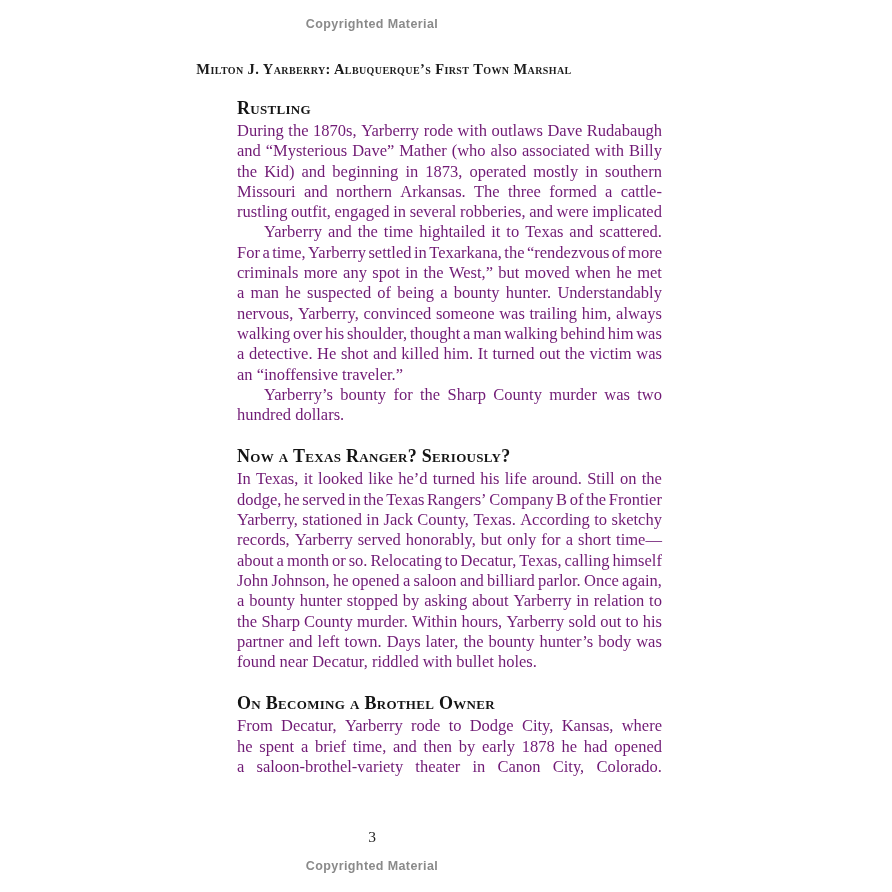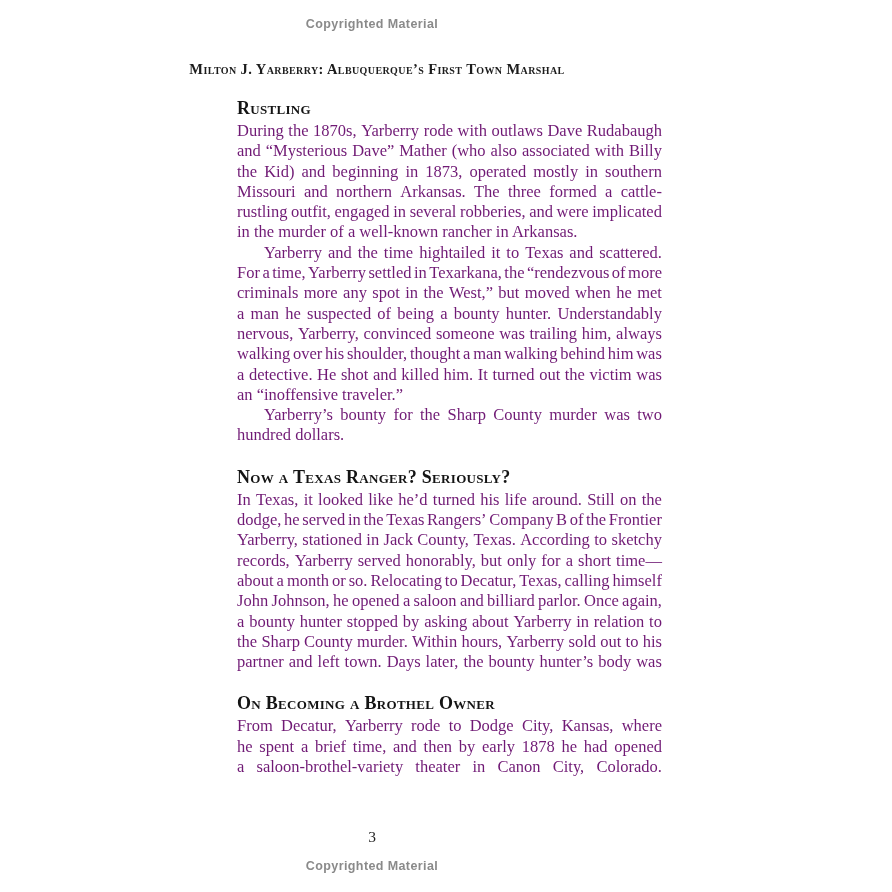--- a/index.html
+++ b/index.html
@@ -25,21 +25,21 @@
     font-size: 12.5px;
     font-weight: bold;
     letter-spacing: 0.4px;
     color: #8a8a8a;
   }
   .watermark.top { top: 17px; }
   .watermark.bottom { top: 859px; }
   .running-header {
     position: absolute;
     top: 61px;
-    left: 5px;
+    left: 12px;
     width: 100%;
     text-align: center;
     font-variant: small-caps;
     font-weight: 600;
     font-size: 14.5px;
     letter-spacing: 0.4px;
     color: #1c1c1c;
   }
   .content {
     position: absolute;
@@ -138,21 +138,20 @@
           <span>rustling</span>
           <span>outfit,</span>
           <span>engaged</span>
           <span>in</span>
           <span>several</span>
           <span>robberies,</span>
           <span>and</span>
           <span>were</span>
           <span>implicated</span>
         </div>
-        <div class="line plain">in the murder of a well-known rancher in Arkansas.</div>
       </div>
       <div class="para">
         <div class="line just indent">
           <span>Yarberry</span>
           <span>and</span>
           <span>the</span>
           <span>time</span>
           <span>hightailed</span>
           <span>it</span>
           <span>to</span>
@@ -365,20 +364,21 @@
           <span>left</span>
           <span>town.</span>
           <span>Days</span>
           <span>later,</span>
           <span>the</span>
           <span>bounty</span>
           <span>hunter’s</span>
           <span>body</span>
           <span>was</span>
         </div>
+        <div class="line plain">found near Decatur, riddled with bullet holes.</div>
       </div>
       <div class="heading">On Becoming a Brothel Owner</div>
       <div class="para">
         <div class="line just">
           <span>From</span>
           <span>Decatur,</span>
           <span>Yarberry</span>
           <span>rode</span>
           <span>to</span>
           <span>Dodge</span>

